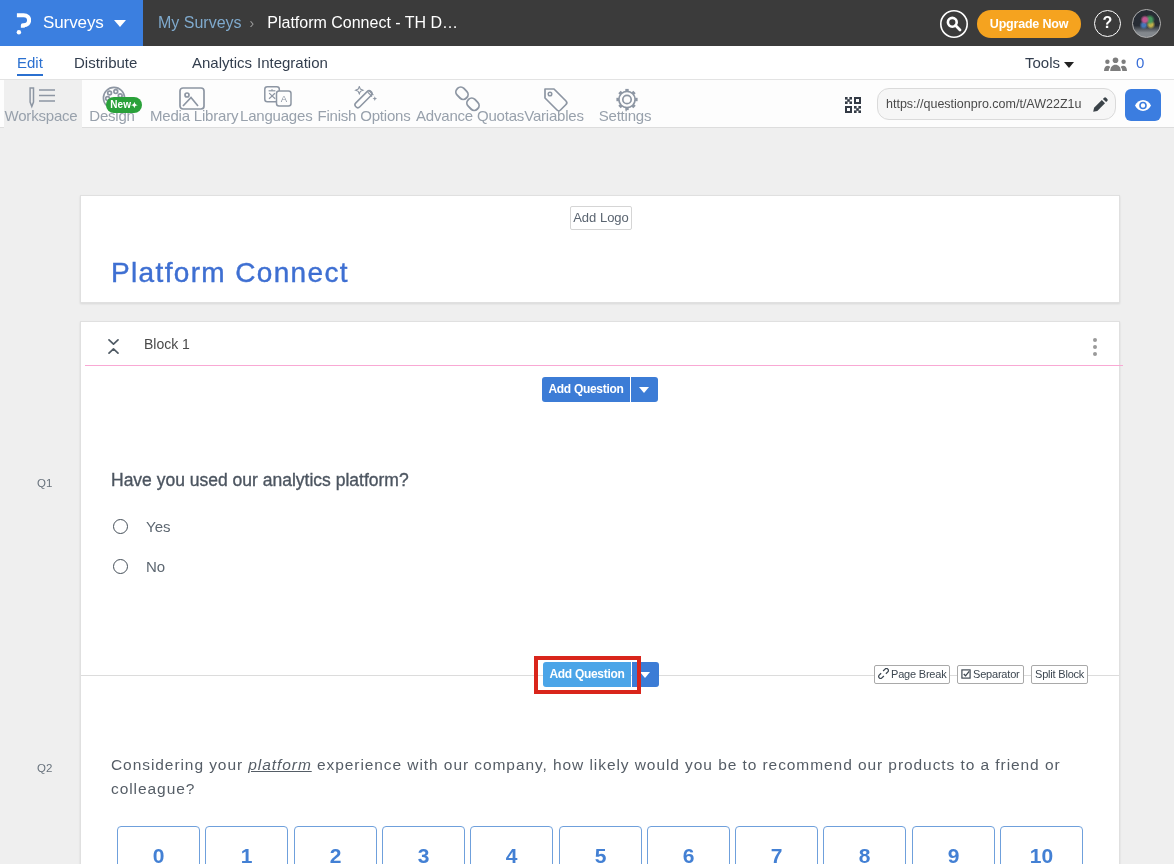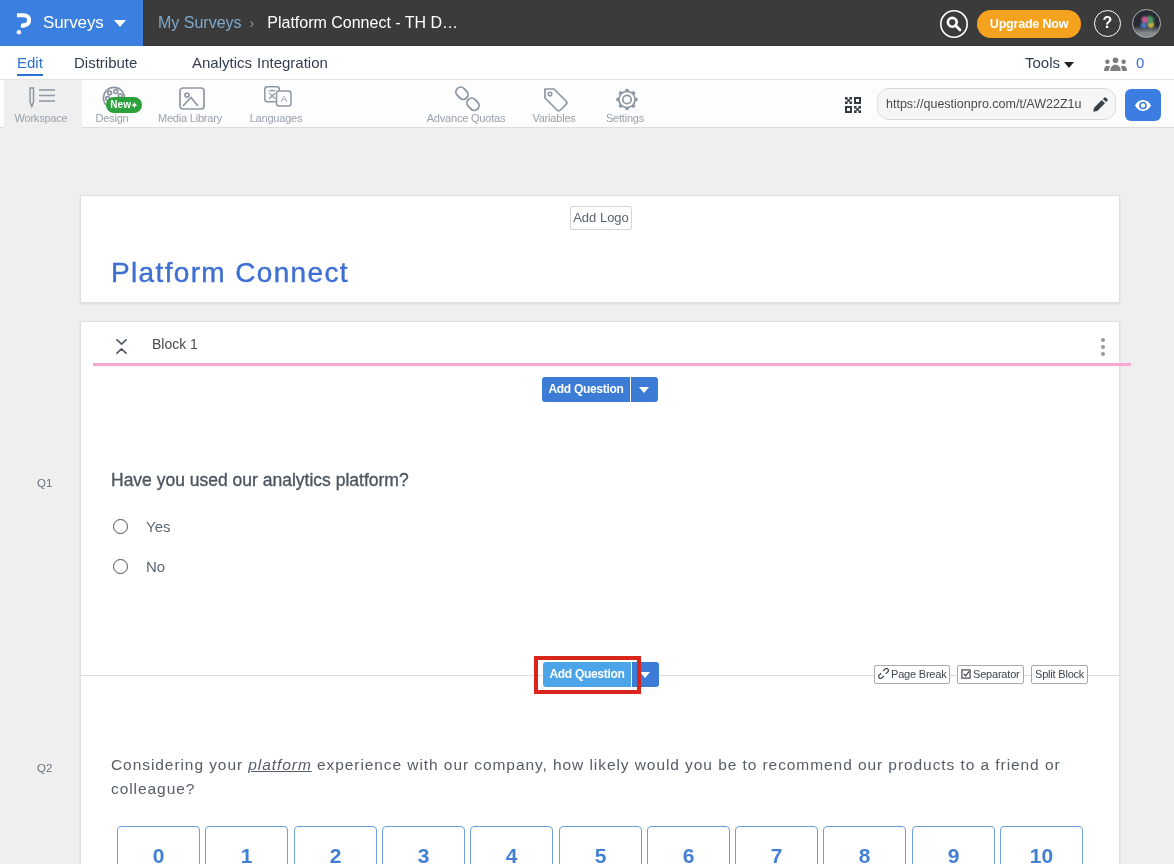--- a/index.html
+++ b/index.html
@@ -18,32 +18,32 @@
 
 
 #tabsbar { position:absolute; left:0; top:46px; width:1174px; height:34px; background:#fff; border-bottom:1px solid #e3e3e3; }
 .tab { position:absolute; top:8px; font-size:15px; color:#333e4e; }
 #tab-edit { left:17px; color:#2a70d0; }
 #tab-edit:after { content:""; position:absolute; left:0; right:0; bottom:-5px; height:1.8px; background:#2a70d0; }
 
 
 #toolbar { position:absolute; left:0; top:80px; width:1174px; height:48px; background:#fdfdfd; border-bottom:1px solid #ddd; }
 .titem { position:absolute; top:0; height:48px; text-align:center; }
-.titem .lbl { position:absolute; bottom:4px; left:0; right:4px; font-size:11px; letter-spacing:-0.2px; color:#98a1ac; white-space:nowrap;margin-top:32px; }
+.titem .lbl { position:absolute; bottom:4px; left:0; right:4px; font-size:15px; letter-spacing:-0.2px; color:#98a1ac; white-space:nowrap;margin-top:32px; }
 .titem svg { position:absolute; top:6px; left:50%; transform:translateX(-50%); }
 #t-workspace { background:#efefef; }
 
 
 #content { position:absolute; left:0; top:128px; width:1174px; height:736px; background:#efefef;margin-top:41px; }
 .card { position:absolute; left:80px; width:1040px; background:#fff; border:1px solid #e0e0e0; box-shadow:0 1px 2px rgba(0,0,0,0.1); }
 #card1 { top:26px; height:108px; }
 #addlogo { position:absolute; left:489px; top:10px; width:62px; height:24px; border:1px solid #d5d5d5; border-radius:2px; background:#fff; font-size:13px; color:#5a6470; text-align:center; line-height:22px; }
 #title { position:absolute; left:30px; top:61px; font-size:28px; color:#3e6fd2; letter-spacing:1.35px; -webkit-text-stroke:0.4px #3e6fd2; }
 #card2 { top:152px; height:585px; }
-#blockhead { position:absolute; left:12px; top:0; width:100%; height:44px; border-bottom:3px solid #f9a8d4;padding-left:8px; }
+#blockhead { position:absolute; left:4px; top:0; width:100%; height:44px; border-bottom:1px solid #f9a8d4;padding-left:8px; }
 #blockhead .bname { position:absolute; left:59px; top:14px; font-size:14px; color:#4a4a4a; }
 .btn-addq { position:absolute; width:116px; height:25px; }
 .btn-addq .main { position:absolute; left:0; top:0; width:88px; height:25px; background:#3c7cd6; border-radius:3px 0 0 3px; color:#fff; font-size:12px; letter-spacing:-0.3px; font-weight:bold; text-align:center; line-height:25px; }
 .btn-addq .drop { position:absolute; left:89px; top:0; width:27px; height:25px; background:#3c7cd6; border-radius:0 3px 3px 0; }
 .btn-addq .drop:after { content:""; position:absolute; left:8px; top:10px; border-left:5.5px solid transparent; border-right:5.5px solid transparent; border-top:6px solid #fff; }
 .qlabel { position:absolute; font-size:11.5px; color:#68727c; }
 .radio { position:absolute; width:15px; height:15px; border:1.6px solid #454f59; border-radius:50%; background:#fff; }
 .rlabel { position:absolute; font-size:15px; color:#5d6771; }
 .smallbtn { position:absolute; height:19px; border:1px solid #a9a9a9; border-radius:2px; background:#fff; font-size:11px; letter-spacing:-0.2px; color:#3c4650; line-height:17px; padding:0 3px; white-space:nowrap; }
 .npsbox { position:absolute; top:0; width:83px; height:60px; border:1px solid #6fa0dc; border-radius:4px; background:#fff; color:#4380d4; font-size:21px; font-weight:bold; text-align:center; line-height:58px; }
@@ -135,20 +135,32 @@
         <path d="M4.6 4.8 h6.8"></path>
         <path d="M5 12.8 C7 11 9.5 8.6 11 7.2"></path>
         <path d="M5.2 7.2 C6.8 8.8 9.6 11.4 11.2 12.8"></path>
       </g>
       <g>
         <rect x="12.5" y="5" width="14.5" height="15" rx="2.5" fill="#fdfdfd" stroke="#8d96a3" stroke-width="1.5"></rect>
         <text x="19.8" y="16" font-size="9.5" fill="#8d96a3" text-anchor="middle" font-family="Liberation Sans">A</text>
       </g>
     </svg>
     <div class="lbl">Languages</div>
+  </div>
+  <div class="titem" style="left:316px; width:100px;">
+    <svg width="25" height="25" viewBox="0 0 25 25">
+      <g fill="none" stroke="#8d96a3" stroke-width="1.6">
+        <rect x="-0.2" y="10.6" width="21.5" height="5.6" rx="2.8" transform="rotate(-45 10 14)"></rect>
+        <path d="M14.2 6.2 l4.3 4.3" stroke-width="1.2"></path>
+        <path d="M15.6 4.8 l4.3 4.3" stroke-width="1.2"></path>
+      </g>
+      <path d="M5.8 0.5 L6.9 3.1 L9.5 4.2 L6.9 5.3 L5.8 7.9 L4.7 5.3 L2.1 4.2 L4.7 3.1 Z" fill="#fdfdfd" stroke="#8d96a3" stroke-width="1.1"></path>
+      <path d="M21.3 10.3 L22 11.9 L23.6 12.6 L22 13.3 L21.3 14.9 L20.6 13.3 L19 12.6 L20.6 11.9 Z" fill="#8d96a3"></path>
+    </svg>
+    <div class="lbl">Finish Options</div>
   </div>
   <div class="titem" style="left:416px; width:104px;">
     <svg width="30" height="27" viewBox="0 0 30 27">
       <g fill="none" stroke="#8d96a3" stroke-width="1.8">
         <rect x="2.5" y="2.5" width="13" height="9.5" rx="4.5" transform="rotate(45 9 7.2)"></rect>
         <rect x="13.5" y="13.5" width="13" height="9.5" rx="4.5" transform="rotate(45 20 18.2)"></rect>
       </g>
     </svg>
     <div class="lbl">Advance Quotas</div>
   </div>

